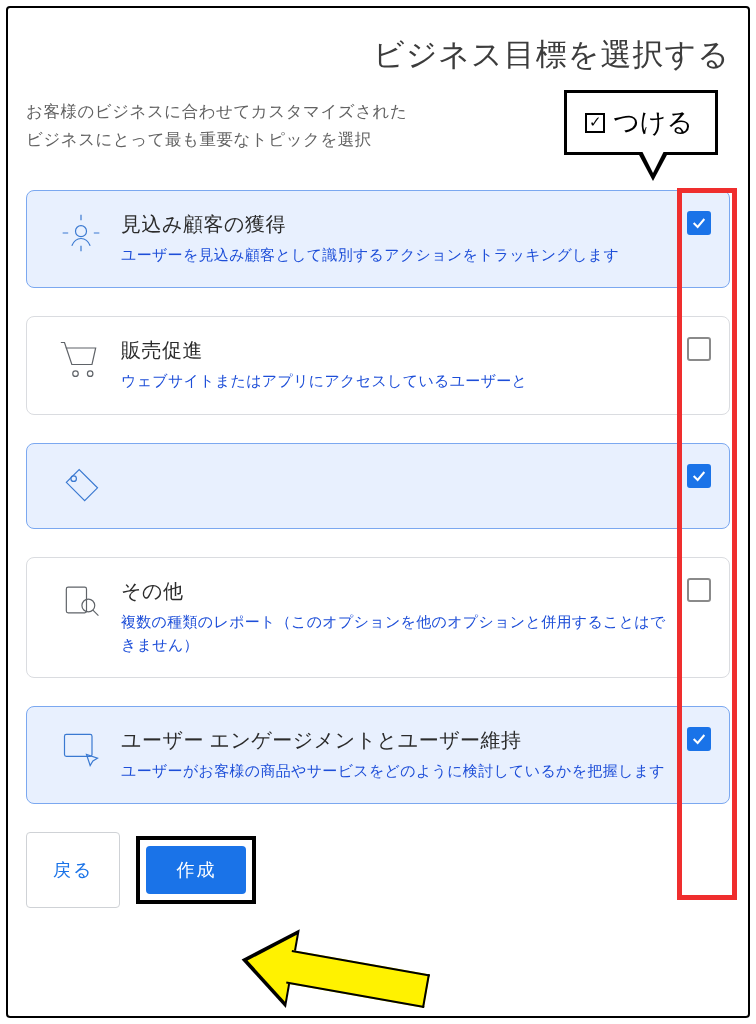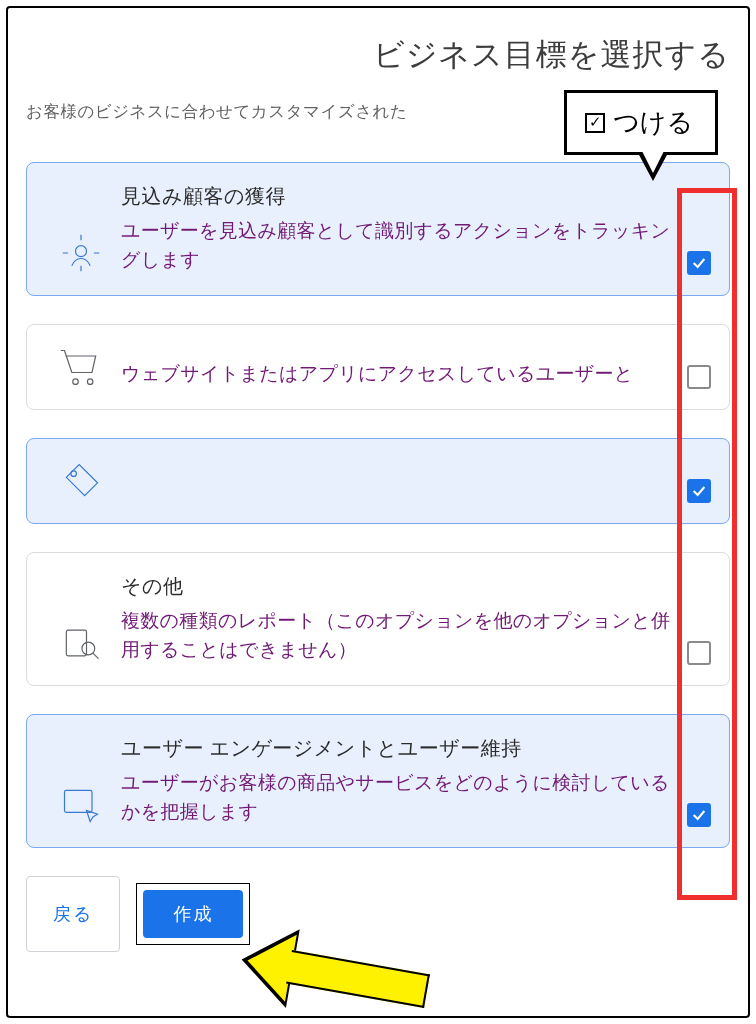--- a/index.html
+++ b/index.html
@@ -32,29 +32,28 @@
       text-align: left;
       font-size: 16.5px;
       color: #626262;
       line-height: 1.7;
       margin-bottom: 36px;
       letter-spacing: 0.5px;
     }
     .options { position: relative; }
     .option-card {
       display: flex;
-      align-items: flex-end;
+      align-items: flex-start;
       border: 1.5px solid #dadce0;
       border-radius: 8px;
       padding: 20px 18px 20px 14px;
       margin-bottom: 28px;
       background: #fff;
       cursor: pointer;
       position: relative;
-      font-family: Liberation Serif, serif;
     }
     .option-card.selected {
       background: #e8f0fe;
       border-color: #7ba8f0;
     }
     .opt-icon {
       width: 80px;
       flex-shrink: 0;
       display: flex;
       align-items: center;
@@ -64,22 +63,22 @@
     .option-card.selected .opt-icon svg { stroke: #3a79d1; }
     .opt-body { flex: 1; padding-right: 10px; }
     .opt-title {
       font-size: 20px;
       font-weight: 500;
       color: #2b2b2b;
       margin-bottom: 6px;
       letter-spacing: 0.5px;
     }
     .opt-desc {
-      font-size: 19px;
-      color: #701a75;
+      font-size: 15px;
+      color: #1d4ed8;
       line-height: 1.55;
       letter-spacing: 0.3px;
     }
     .opt-check {
       width: 24px; height: 24px;
       border: 2px solid #8a8a8a;
       border-radius: 3px;
       flex-shrink: 0;
       display: flex; align-items: center; justify-content: center;
       margin-left: 6px;
@@ -101,21 +100,21 @@
       border: 1px solid #cfd2d6;
       background: #fff;
       color: #1a73e8;
       font-size: 18px;
       padding: 25px 26px;
       border-radius: 4px;
       cursor: pointer;
       letter-spacing: 2px;
     }
     .create-wrap {
-      border: 1px solid #000000;
+      border: 4px solid #000000;
       padding: 6px;
       display: inline-block;
       position: relative;
     }
     .btn-create {
       background: #1a73e8;
       color: #fff;
       border: none;
       font-size: 18px;
       padding: 12px 30px;
@@ -209,20 +208,21 @@
     }
   </style>
 </head>
 <body>
 
 <div class="container">
 
   <h1 class="heading">ビジネス目標を選択する</h1>
   <p class="subheading">
     <span>お客様のビジネスに合わせてカスタマイズされた</span><br>
+    <span>ビジネスにとって最も重要なトピックを選択</span>
   </p>
 
   <div class="options">
 
     <div class="option-card selected">
       <span class="opt-icon">
         <svg viewBox="0 0 48 48">
             <circle cx="24" cy="22" r="6"></circle>
             <path d="M14 38c2-5 6-8 10-8s8 3 10 8"></path>
             <path d="M24 4v6M24 38v6M4 24h6M38 24h6"></path>
@@ -242,20 +242,21 @@
     <div class="option-card">
       <span class="opt-icon">
         <svg viewBox="0 0 48 48">
             <path d="M8 12h32l-4 18H14z"></path>
             <path d="M8 12l-2-6H2"></path>
             <circle cx="18" cy="40" r="3"></circle>
             <circle cx="34" cy="40" r="3"></circle>
           </svg>
       </span>
       <div class="opt-body">
+        <div class="opt-title">販売促進</div>
         <div class="opt-desc">ウェブサイトまたはアプリにアクセスしているユーザーと</div>
       </div>
       <span class="opt-check"></span>
     </div>
 
     <div class="option-card selected">
       <span class="opt-icon">
         <svg viewBox="0 0 48 48">
             <path d="M8 20 L22 6 L42 26 L28 40 z"></path>
             <circle cx="16" cy="16" r="3"></circle>

